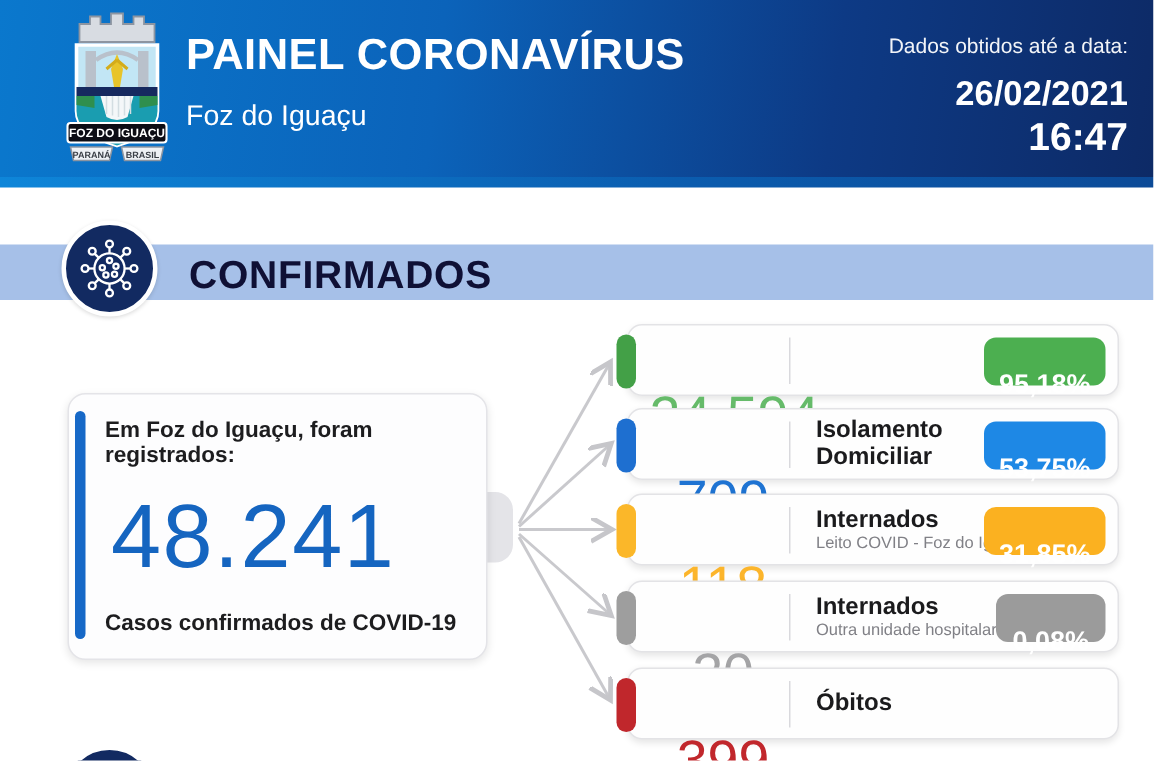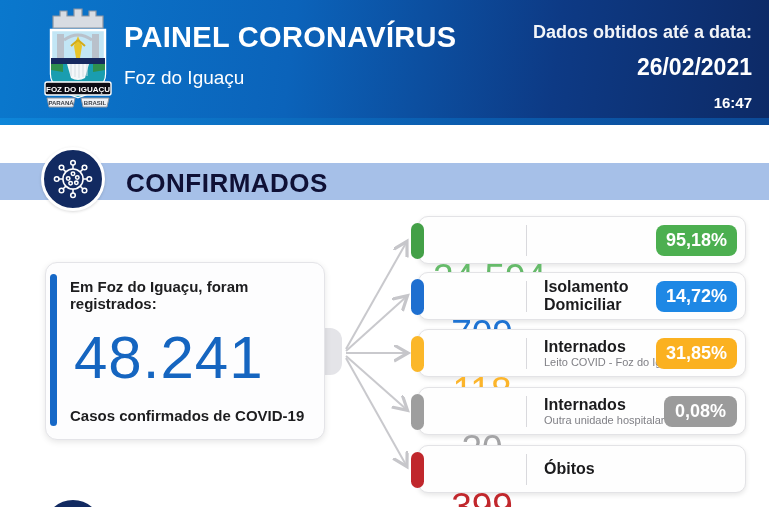--- a/index.html
+++ b/index.html
@@ -16,23 +16,23 @@
   .header-strip {
     position:absolute; left:0; top:118px; width:769px; height:7px;
     background:linear-gradient(to right, #0e86d9 0%, #0b5cae 60%, #0c4a97 100%);
   }
   .logo { position:absolute; left:37px; top:6px; width:82px; height:108px; }
   .hdr-left { position:absolute; left:124px; top:16px; color:#ffffff; }
   .hdr-agency { font-size:16px; font-weight:500; letter-spacing:0.4px; }
   .hdr-title  { font-size:29px; font-weight:700; letter-spacing:0.3px; margin-top:5px; }
   .hdr-city   { font-size:19px; font-weight:400; margin-top:13px; }
   .hdr-right  { position:absolute; right:17px; top:22px; text-align:right; color:#ffffff; }
-  .hdr-note { font-size:18px; font-weight:700; opacity:0.95; }
+  .hdr-note { font-size:14px; font-weight:400; opacity:0.95; }
   .hdr-date { font-size:23px; font-weight:700; margin-top:11px; }
-  .hdr-time { font-size:15px; font-weight:700; margin-top:13px; }
+  .hdr-time { font-size:26px; font-weight:700; }
 
   
   .section-bar {
     position:absolute; left:0; top:163px; width:769px; height:37px;
     background:#a6c0e8;
   }
   .section-circle {
     position:absolute; left:41px; top:147px; width:64px; height:64px;
     background:#122a61; border:3px solid #ffffff; border-radius:50%;
     display:flex; align-items:center; justify-content:center;
@@ -99,21 +99,21 @@
   }
   .stat-labels {
     position:absolute; left:125px; top:0; height:46px; width:120px;
     display:flex; flex-direction:column; justify-content:center;
   }
   .stat-label { font-size:16px; font-weight:700; color:#1b1b1d; line-height:18px; }
   .stat-sublabel { font-size:11px; font-weight:400; color:#808086; line-height:13px; }
   .stat-sublabel:empty { display:none; }
   .stat-badge {
     position:absolute; right:8px; top:8px; height:31px; min-width:73px;
-    line-height:31px; text-align:center; padding:0 10px;
+    line-height:31px; text-align:center; padding:16px 10px;
     border-radius:8px; background:var(--badge,#888);
     font-size:18px; font-weight:700; color:#ffffff;
   }
   .row-0 { top:216px; } .row-1 { top:272px; } .row-2 { top:329px; }
   .row-3 { top:387px; } .row-4 { top:445px; }
 </style>
 </head>
 <body>
 
 <div class="header">
@@ -222,21 +222,21 @@
 </div>
 
 <div class="stat-row row-1" style="--accent: #1e6fd0; --vcolor: #1e73d2; --badge: #1e88e5;">
   <div class="stat-accent"></div>
   <div class="stat-value">709</div>
   <div class="stat-divider"></div>
   <div class="stat-labels">
     <div class="stat-label">Isolamento Domiciliar</div>
 
   </div>
-  <div class="stat-badge">14,72%</div>
+  <div class="stat-badge">53,75%</div>
 </div>
 
 <div class="stat-row row-2" style="--accent: #fbb729; --vcolor: #fcb52b; --badge: #fbb120;">
   <div class="stat-accent"></div>
   <div class="stat-value">118</div>
   <div class="stat-divider"></div>
   <div class="stat-labels" style="width:150px;">
     <div class="stat-label">Internados</div>
     <div class="stat-sublabel">Leito COVID - Foz do Iguaçu</div>
   </div>

